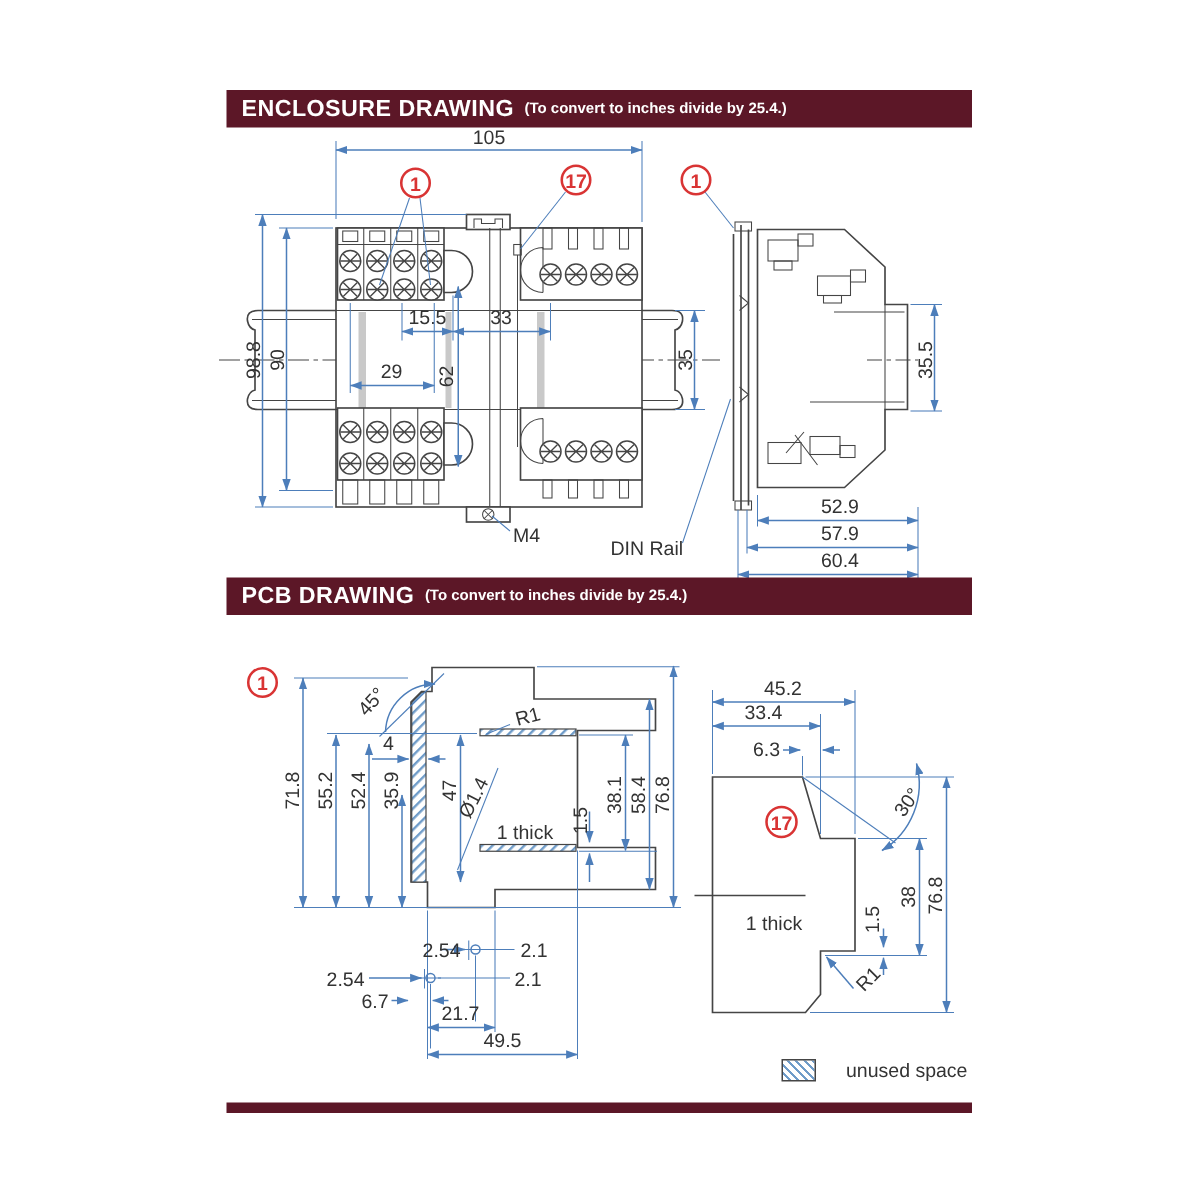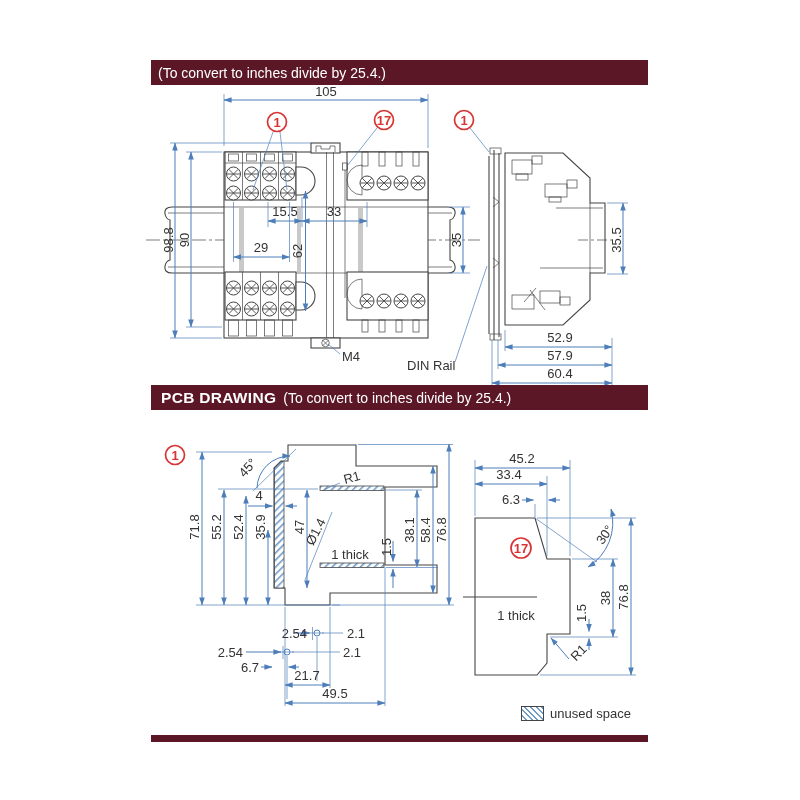--- a/index.html
+++ b/index.html
@@ -1,24 +1,24 @@
 <!DOCTYPE html>
 <html><head>
 <meta charset="utf-8">
 <style>
   html,body{margin:0;padding:0;background:#fff;width:800px;height:800px;
     font-family:"Liberation Sans",sans-serif;}
   #stage{position:absolute;left:0;top:0;width:800px;height:800px;background:#fff;overflow:hidden;}
   .hdr{position:absolute;left:151px;width:497px;height:25px;background:#5C1727;color:#fff;
     display:flex;align-items:center;padding:0;box-sizing:border-box;}
   .hdr .ht{font-weight:bold;font-size:15.5px;letter-spacing:.3px;margin-left:10px;white-space:nowrap;}
-  .hdr .hn{font-weight:normal;font-size:14px;margin-left:7px;white-space:nowrap;}
+  .hdr .hn{font-weight:bold;font-size:10px;margin-left:7px;white-space:nowrap;}
   #hdr1{top:60px;} #hdr2{top:385px;align-items:center;}
   #footbar{position:absolute;left:151px;top:735px;width:497px;height:7px;background:#5C1727;}
-  #legend{position:absolute;left:521px;top:706px;display:flex;align-items:center;gap:6px;}
+  #legend{position:absolute;left:521px;top:706px;display:flex;align-items:center;gap:20px;}
   #legend .sw{width:21px;height:13px;border:1px solid #454545;
     background:repeating-linear-gradient(45deg,#ffffff 0 2.5px,#6F9CC9 2.5px 4px);}
   #legend .lt{font-size:13px;color:#333;}
   svg{position:absolute;left:0;top:0;}
   .o{stroke:#454545;stroke-width:1.1;fill:none}
   .of{stroke:#454545;stroke-width:1.1;fill:#fff}
   .t{stroke:#454545;stroke-width:0.7;fill:none}
   .d{stroke:#4D7EBA;stroke-width:1;fill:none}
   .e{stroke:#4D7EBA;stroke-width:0.7;fill:none}
   .dt{font-size:13px;fill:#333;text-anchor:middle}
@@ -362,20 +362,21 @@
         <line class="d" x1="589" y1="650" x2="589" y2="638.5" marker-end="url(#a)"></line>
         <text class="dt" x="582" y="617" transform="rotate(-90 582 613)">1.5</text>
 
         <line class="d" x1="569" y1="659" x2="551" y2="638" marker-end="url(#a)"></line>
         <text class="dt" x="579" y="657" transform="rotate(-45 579 653)">R1</text>
       </g>
     </g>
   </svg>
 
   <div class="hdr" id="hdr1">
+    <span class="ht">ENCLOSURE DRAWING</span>
     <span class="hn">(To convert to inches divide by 25.4.)</span>
   </div>
   <div class="hdr" id="hdr2">
     <span class="ht">PCB DRAWING</span>
     <span class="hn">(To convert to inches divide by 25.4.)</span>
   </div>
   <div id="legend">
     <span class="sw"></span>
     <span class="lt">unused space</span>
   </div>

